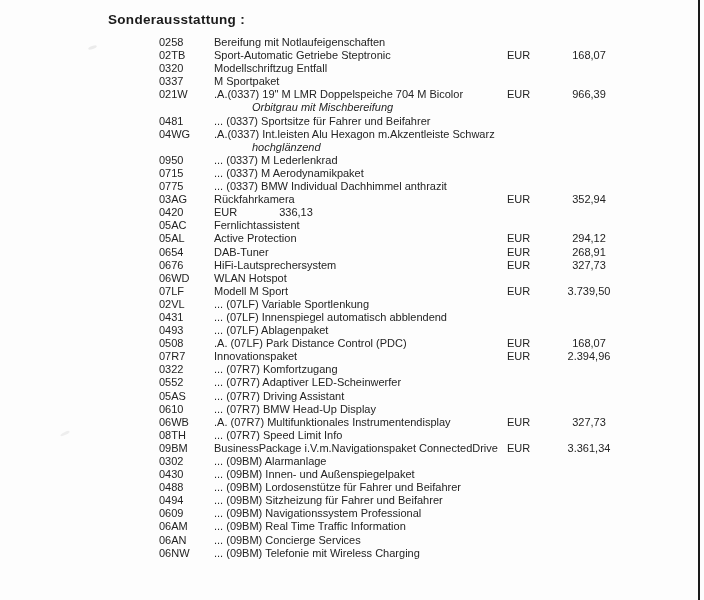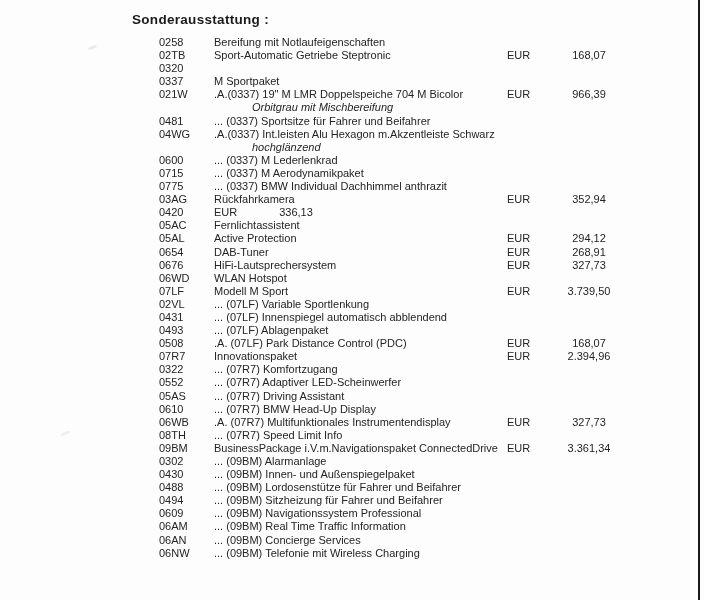--- a/index.html
+++ b/index.html
@@ -11,21 +11,21 @@
     position: relative;
     width: 704px;
     height: 600px;
     overflow: hidden;
     background: #fdfdfd;
     font-family: "Liberation Sans", sans-serif;
     color: #222222;
   }
   .doc-title {
     position: absolute;
-    left: 132px;
+    left: 108px;
     top: 12px;
     font-size: 13.5px;
     font-weight: bold;
     letter-spacing: 0.3px;
     color: #1b1b1b;
     white-space: nowrap;
   }
   .options-table {
     position: absolute;
     left: 120px;
@@ -103,20 +103,23 @@
     <div class="row">
       <div class="c-code">02TB</div>
       <div class="c-desc">
         <div class="d1">Sport-Automatic Getriebe Steptronic</div>
       </div>
       <div class="c-cur">EUR</div>
       <div class="c-price">168,07</div>
     </div>
     <div class="row">
       <div class="c-code">0320</div>
+      <div class="c-desc">
+        <div class="d1">Modellschriftzug Entfall</div>
+      </div>
       <div class="c-cur"></div>
       <div class="c-price"></div>
     </div>
     <div class="row">
       <div class="c-code">0337</div>
       <div class="c-desc">
         <div class="d1">M Sportpaket</div>
       </div>
       <div class="c-cur"></div>
       <div class="c-price"></div>
@@ -141,21 +144,21 @@
     <div class="row">
       <div class="c-code">04WG</div>
       <div class="c-desc">
         <div class="d1">.A.(0337) Int.leisten Alu Hexagon m.Akzentleiste Schwarz</div>
         <div class="d2">hochglänzend</div>
       </div>
       <div class="c-cur"></div>
       <div class="c-price"></div>
     </div>
     <div class="row">
-      <div class="c-code">0600</div>
+      <div class="c-code">0950</div>
       <div class="c-desc">
         <div class="d1">... (0337) M Lederlenkrad</div>
       </div>
       <div class="c-cur"></div>
       <div class="c-price"></div>
     </div>
     <div class="row">
       <div class="c-code">0715</div>
       <div class="c-desc">
         <div class="d1">... (0337) M Aerodynamikpaket</div>

